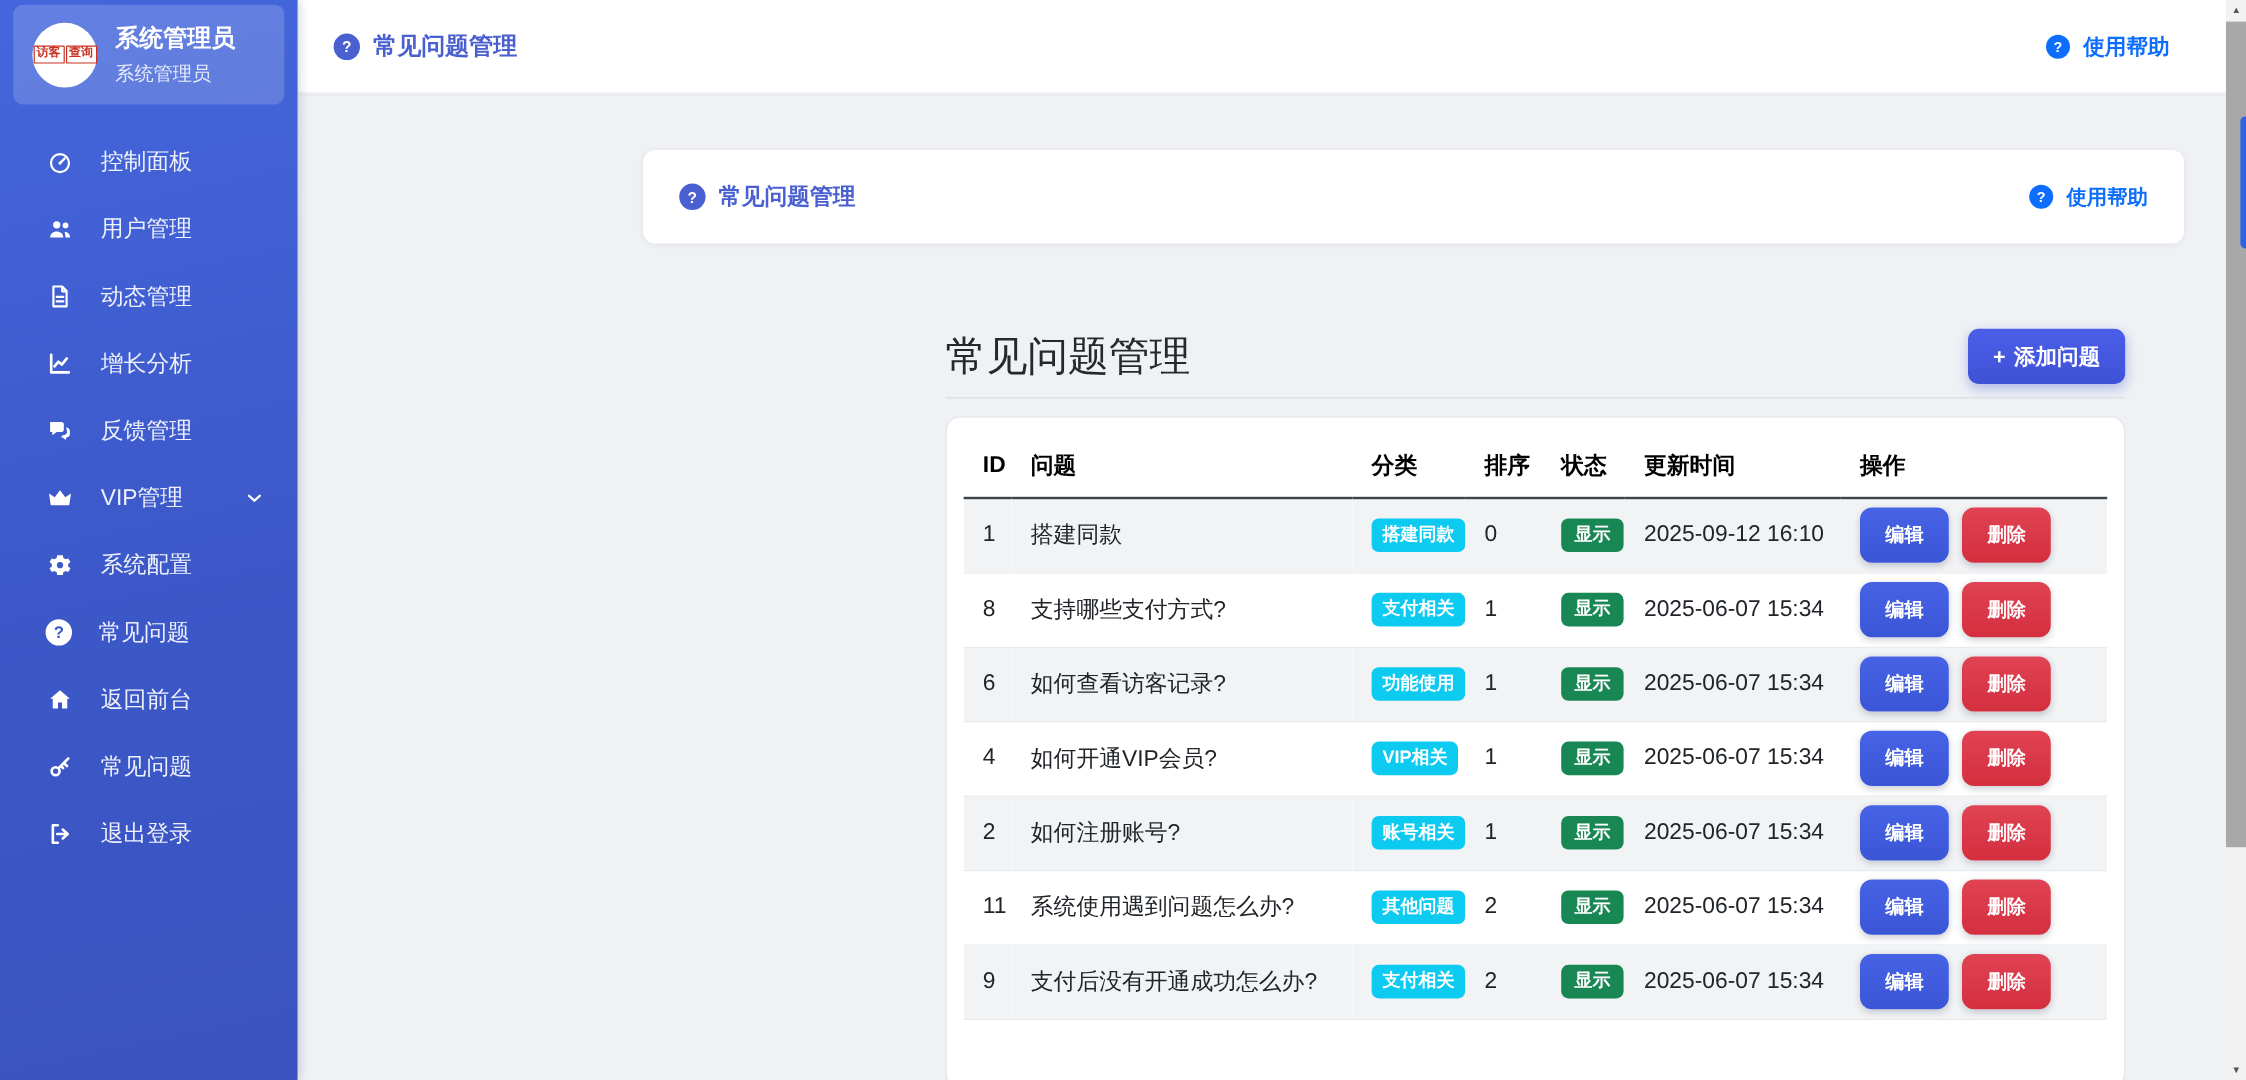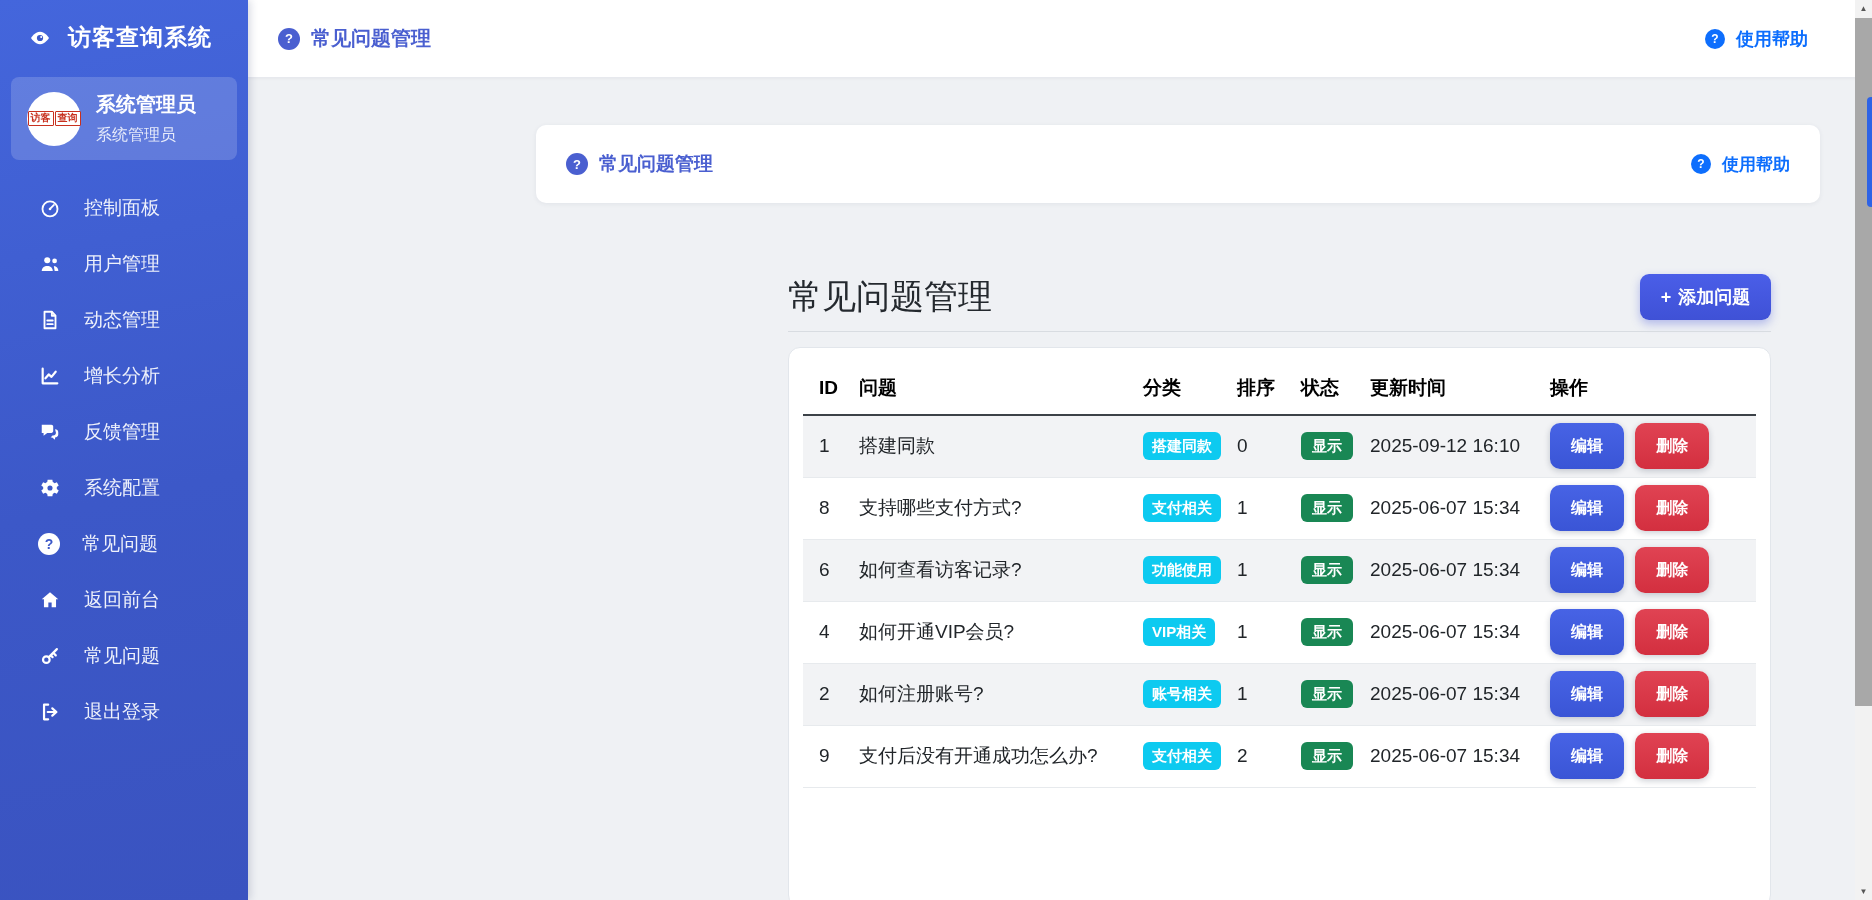--- a/index.html
+++ b/index.html
@@ -137,30 +137,20 @@
     position:absolute; right:0; top:97px; width:5px; height:110px;
     background:#2e63e6; border-radius:4px 0 0 4px; z-index:45;
   }
 
   svg { display:block; }
 </style>
 </head>
 <body>
 
 <aside class="sidebar">
-  <div class="brand">
-    <span class="nv-icon" style="width:28px;height:28px;">
-      <svg viewBox="0 0 24 24" width="28" height="28">
-        <path d="M12 5.2C6.3 5.2 2.2 12 2.2 12s4.1 6.8 9.8 6.8S21.8 12 21.8 12 17.7 5.2 12 5.2z" fill="#fff"></path>
-        <circle cx="12" cy="12" r="3.4" fill="#3c58c8"></circle>
-        <circle cx="13.3" cy="10.8" r="1.1" fill="#fff"></circle>
-      </svg>
-    </span>
-    <span class="brand-title">访客查询系统</span>
-  </div>
 
   <div class="user-box">
     <div class="avatar">
       <span>访客</span>
       <span>查询</span>
     </div>
     <div class="user-meta">
       <span class="user-name">系统管理员</span>
       <span class="user-role">系统管理员</span>
     </div>
@@ -208,20 +198,33 @@
       <span>增长分析</span>
     </div>
     <div class="nav-item">
       <span class="nv-icon">
         <svg viewBox="0 0 24 24" fill="#fff">
           <path d="M3 4h10.5c1.1 0 2 .9 2 2v5c0 1.1-.9 2-2 2H9l-4 3v-3H3z"></path>
           <path d="M17.5 9c2 0 3.5 1.4 3.5 3.2v2.6c0 1.8-1.5 3.2-3.5 3.2v2.4l-3.2-2.4h-1.6l2-2.2h.8c1.7 0 3-1.3 3-3z"></path>
         </svg>
       </span>
       <span>反馈管理</span>
+    </div>
+    <div class="nav-item">
+      <span class="nv-icon">
+        <svg viewBox="0 0 24 24" fill="#fff">
+          <path d="M3.6 18.5L2 8l5.2 3.4L12 5l4.8 6.4L22 8l-1.6 10.5z"></path>
+        </svg>
+      </span>
+      <span>VIP管理</span>
+      <span class="chev">
+        <svg viewBox="0 0 24 24" width="18" height="18" fill="none" stroke="#fff" stroke-width="2.6" stroke-linecap="round" stroke-linejoin="round">
+          <path d="M6 9.5l6 5.5 6-5.5"></path>
+        </svg>
+      </span>
     </div>
     <div class="nav-item">
       <span class="nv-icon">
         <svg viewBox="0 0 24 24" fill="#fff">
           <path d="M19.4 13.2a7.6 7.6 0 0 0 0-2.4l2.1-1.6-2-3.4-2.5.9a7.4 7.4 0 0 0-2-1.2L14.6 3H9.4L9 5.5a7.4 7.4 0 0 0-2 1.2l-2.5-.9-2 3.4 2.1 1.6a7.6 7.6 0 0 0 0 2.4l-2.1 1.6 2 3.4 2.5-.9a7.4 7.4 0 0 0 2 1.2l.4 2.5h5.2l.4-2.5a7.4 7.4 0 0 0 2-1.2l2.5.9 2-3.4z"></path>
           <circle cx="12" cy="12" r="2.8" fill="#3c58c8"></circle>
         </svg>
       </span>
       <span>系统配置</span>
     </div>
@@ -373,20 +376,32 @@
           <td><span class="badge-cat">账号相关</span></td>
           <td>1</td>
           <td><span class="badge-status">显示</span></td>
           <td>2025-06-07 15:34</td>
           <td>
             <button class="row-btn btn-edit">编辑</button>
             <button class="row-btn btn-del">删除</button>
           </td>
         </tr>
 
+        <tr>
+          <td>11</td>
+          <td>系统使用遇到问题怎么办?</td>
+          <td><span class="badge-cat">其他问题</span></td>
+          <td>2</td>
+          <td><span class="badge-status">显示</span></td>
+          <td>2025-06-07 15:34</td>
+          <td>
+            <button class="row-btn btn-edit">编辑</button>
+            <button class="row-btn btn-del">删除</button>
+          </td>
+        </tr>
 
         <tr>
           <td>9</td>
           <td>支付后没有开通成功怎么办?</td>
           <td><span class="badge-cat">支付相关</span></td>
           <td>2</td>
           <td><span class="badge-status">显示</span></td>
           <td>2025-06-07 15:34</td>
           <td>
             <button class="row-btn btn-edit">编辑</button>

